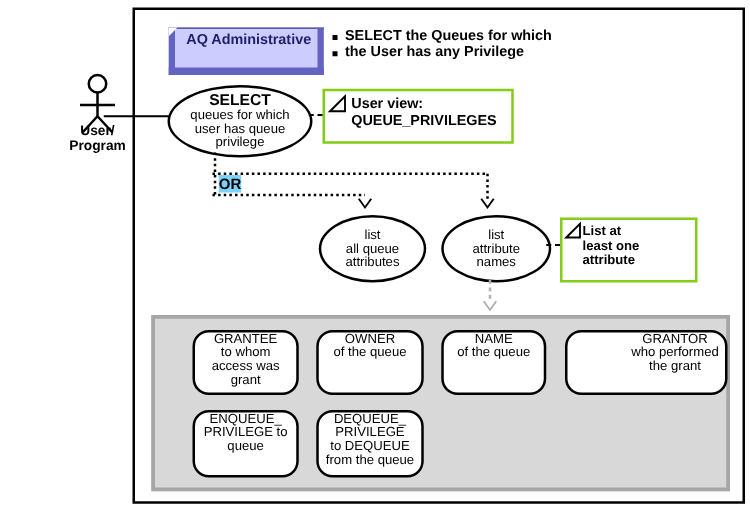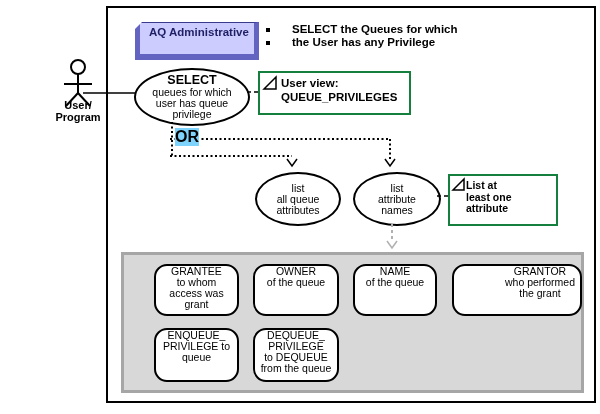--- a/index.html
+++ b/index.html
@@ -21,43 +21,43 @@
     background:#ccccff;border:1px solid #3a3a8c;
     border-left:5px solid #6363c2;border-right:5px solid #6363c2;border-bottom:6px solid #6363c2;
     color:#1f1f66;font-weight:bold;font-size:11.5px;line-height:13px;
     padding:3px 0 0 9px;z-index:2;
   }
   .plaque .fold{
     position:absolute;left:-5px;top:-1px;width:0;height:0;
     border-top:7px solid #ffffff;border-right:7px solid transparent;
   }
   .bullets{position:absolute;left:266px;top:23px;z-index:2;font-weight:bold;font-size:11.5px;line-height:13px;}
-  .bullet-row{display:flex;gap:16px;}
+  .bullet-row{display:flex;}
   .bullet-sq{width:4px;height:4px;background:#000;margin:5px 6px 0 0;flex:none;}
   .actor-label{
     position:absolute;left:48px;top:100px;width:60px;z-index:2;
     text-align:center;font-weight:bold;font-size:11px;line-height:11.5px;
   }
   .uc{
     position:absolute;background:#fff;border:2px solid #000;border-radius:50%;
     display:flex;flex-direction:column;align-items:center;justify-content:center;
     text-align:center;z-index:2;font-size:10.5px;line-height:11px;
   }
   .uc .uc-title{font-weight:bold;font-size:12.5px;line-height:13px;}
   .uc1{left:134px;top:68px;width:112px;height:54px;}
   .uc2{left:255px;top:172px;width:82px;height:50px;}
   .uc3{left:353px;top:172px;width:84px;height:50px;}
   .note{
-    position:absolute;background:#fff;border:2px solid #15803d;z-index:2;
+    position:absolute;background:#fff;border:2px solid #84cc16;z-index:2;
     font-weight:bold;
   }
   .note .fold-icon{position:absolute;left:1px;top:1px;}
   .note1{left:258px;top:71px;width:128px;height:36px;font-size:11.5px;line-height:13.5px;padding:4px 0 0 21px;}
   .note2{left:448px;top:174px;width:74px;height:44px;font-size:10.5px;line-height:11.5px;padding:4px 16px 0 16px;}
-  .or-label{position:absolute;left:175px;top:128px;z-index:4;font-weight:bold;font-size:16px;background:#7dd3fc;}
+  .or-label{position:absolute;left:175px;top:140px;z-index:4;font-weight:bold;font-size:12px;background:#7dd3fc;}
   .attr{
     position:absolute;background:#fff;border:2px solid #000;border-radius:13px;
     display:flex;flex-direction:column;align-items:center;justify-content:flex-start;
     text-align:center;z-index:2;font-size:10.5px;line-height:11px;
   }
   .attr1{left:154px;top:264px;width:81px;height:48px;}
   .attr2{left:253px;top:264px;width:82px;height:48px;}
   .attr3{left:353px;top:264px;width:80px;height:48px;}
   .attr4{left:452px;top:264px;width:80px;height:48px;padding-left:46px;}
   .attr5{left:154px;top:328px;width:81px;height:50px;}

